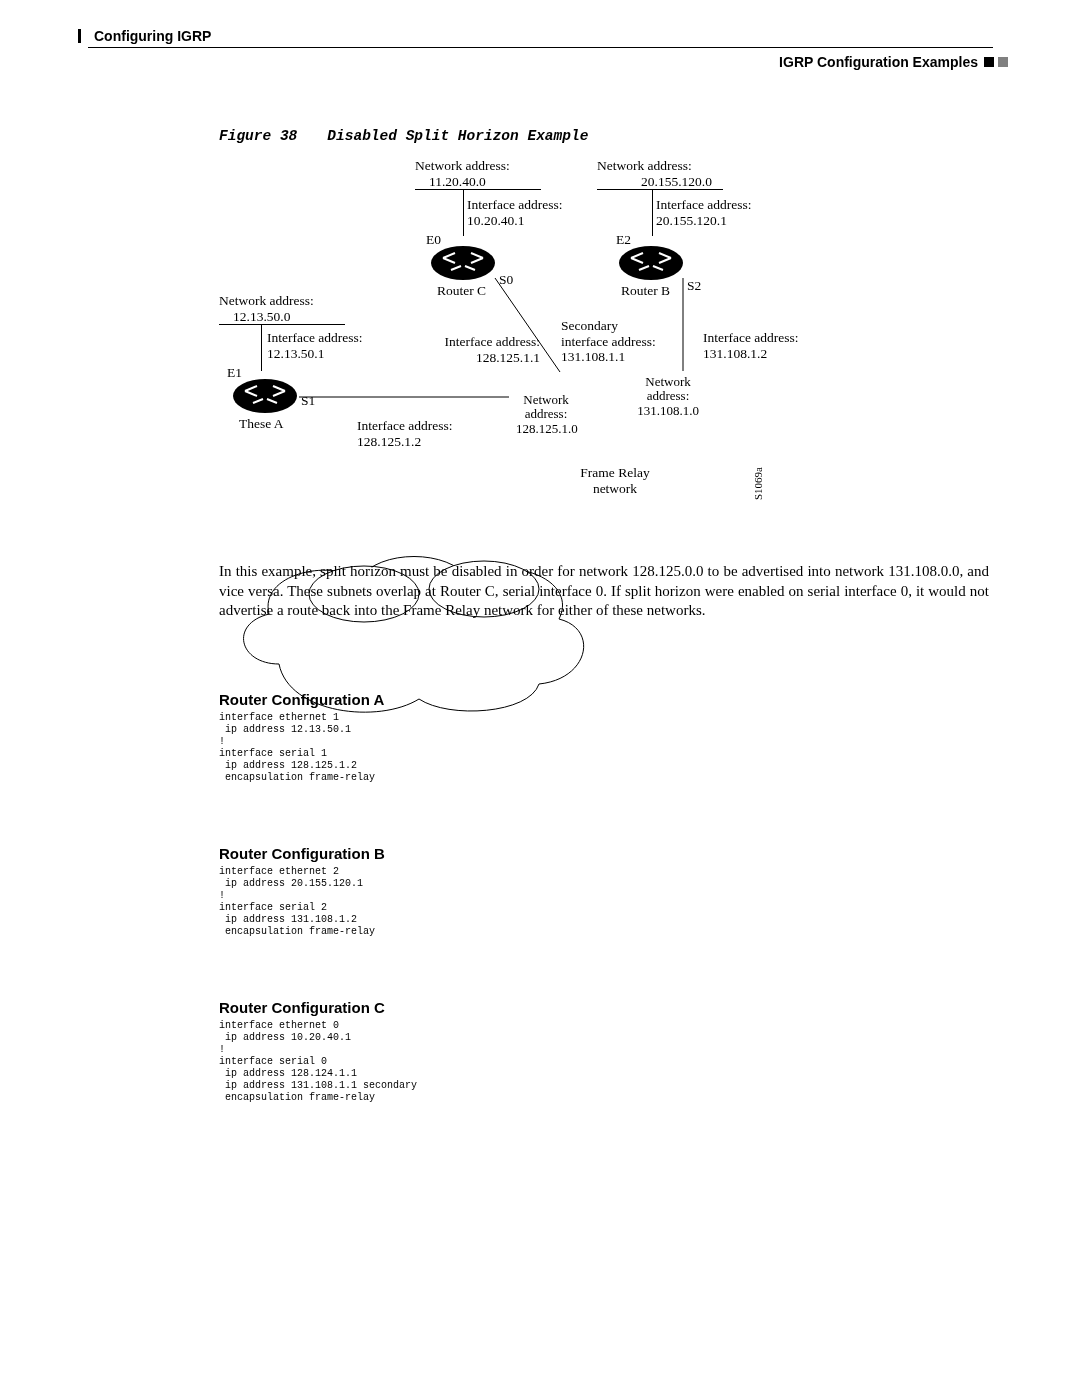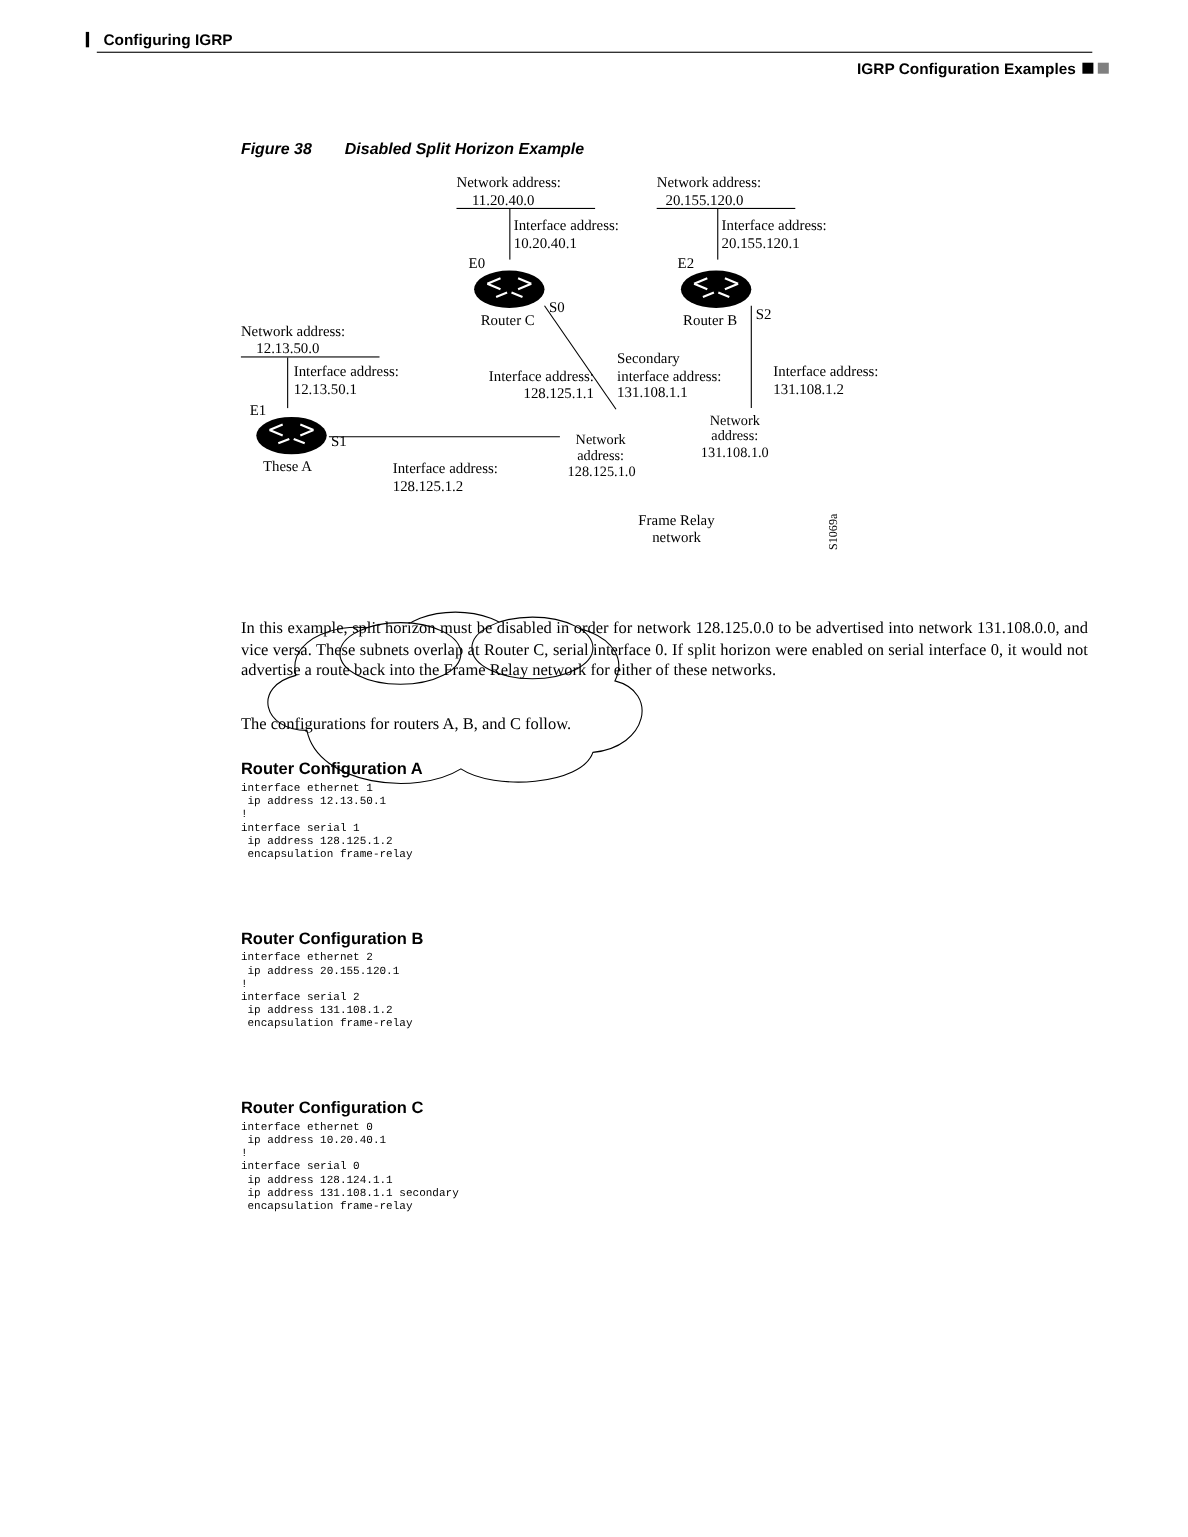--- a/index.html
+++ b/index.html
@@ -27,21 +27,21 @@
   .hdr-section {
     position:absolute; right:102px; top:54px;
     font-family: Arial, Helvetica, sans-serif; font-weight:bold; font-size:14px;
   }
   .hdr-sq { position:absolute; width:10px; height:10px; background:#000; }
   .hdr-sq.s1 { right:86px; top:57px; }
   .hdr-sq.s2 { right:72px; top:57px; background:#808080; }
 
   .fig-caption {
     position:absolute; left:219px; top:128px;
-    font-family: Liberation Sans, sans-serif; font-weight:bold; font-style:italic; font-size:14.5px;
+    font-family: Liberation Mono, monospace; font-weight:bold; font-style:italic; font-size:14.5px;
   }
   .fig-caption .fignum { margin-right:30px; }
 
   .diagram {
     position:absolute; left:219px; top:150px; width:580px; height:390px;
     font-family: Liberation Serif, serif; font-size:13.5px; line-height:1.15;
   }
   .diagram div { position:absolute; }
   .router {
     width:64px; height:34px; background:#000; border-radius:50%;
@@ -102,21 +102,21 @@
   <div class="diagram">
     
     <div style="left:196px; top:8px;">
       <span>Network address:</span><br>
       <span style="padding-left:14px;">11.20.40.0</span>
       <div style="border-bottom:1px solid #000; width:126px; margin-top:0;"></div>
     </div>
     
     <div style="left:378px; top:8px;">
       <span>Network address:</span><br>
-      <span style="padding-left:8px;">20.155.120.0</span>
+      <span style="padding-left:8px;margin-left:36px;">20.155.120.0</span>
       <div style="border-bottom:1px solid #000; width:126px; margin-top:0;"></div>
     </div>
     
     <div style="left:248px; top:47px;">
       <span>Interface address:</span><br>
       <span>10.20.40.1</span>
     </div>
     <div style="left:244px; top:40px; border-left:1px solid #000; height:46px;"></div>
     
     <div style="left:437px; top:47px;">
@@ -222,21 +222,20 @@
       <span style="white-space:nowrap;">131.108.1.0</span>
     </div>
     <div style="left:346px; top:315px; text-align:center; width:100px;">
       <span>Frame Relay</span><br>
       <span>network</span>
     </div>
     <div style="left:533px; top:350px; transform:rotate(-90deg); transform-origin:left top; font-size:11px;">S1069a</div>
   </div>
 
   <div class="body-text body-p1">In this example, split horizon must be disabled in order for network 128.125.0.0 to be advertised into network 131.108.0.0, and vice versa. These subnets overlap at Router C, serial interface 0. If split horizon were enabled on serial interface 0, it would not advertise a route back into the Frame Relay network for either of these networks.</div>
-  <div class="body-text body-p2" style="text-align:left;">The configurations for routers A, B, and C follow.</div>
 
   <div class="sec-head" style="top:691px;">Router Configuration A</div>
   <div class="code" style="top:712px;">interface ethernet 1
  ip address 12.13.50.1
 !
 interface serial 1
  ip address 128.125.1.2
  encapsulation frame-relay</div>
 
   <div class="sec-head" style="top:845px;">Router Configuration B</div>

